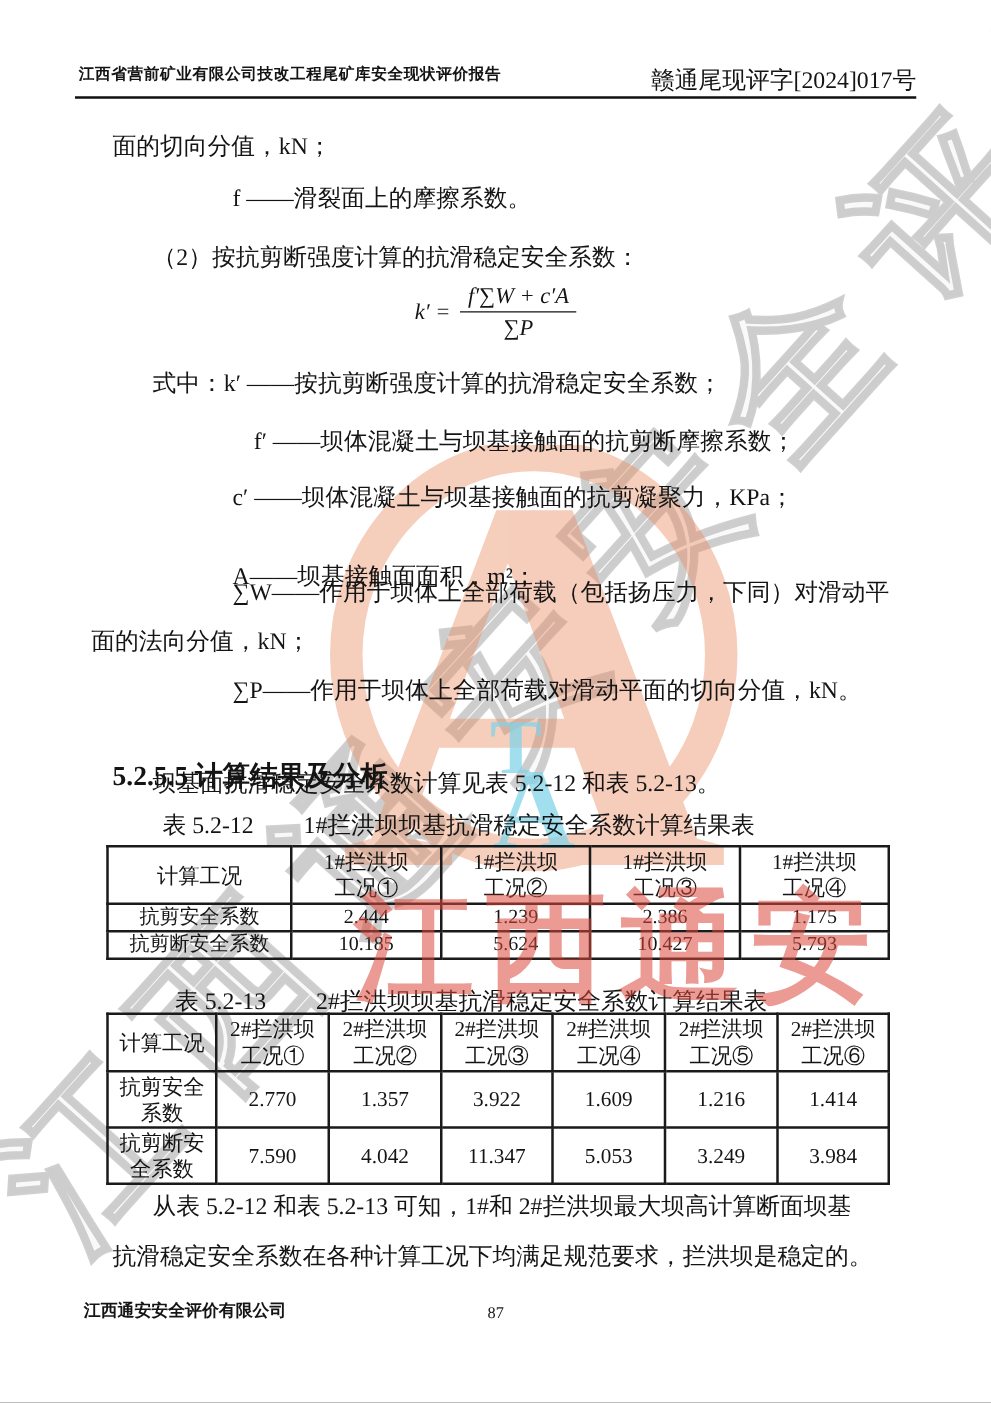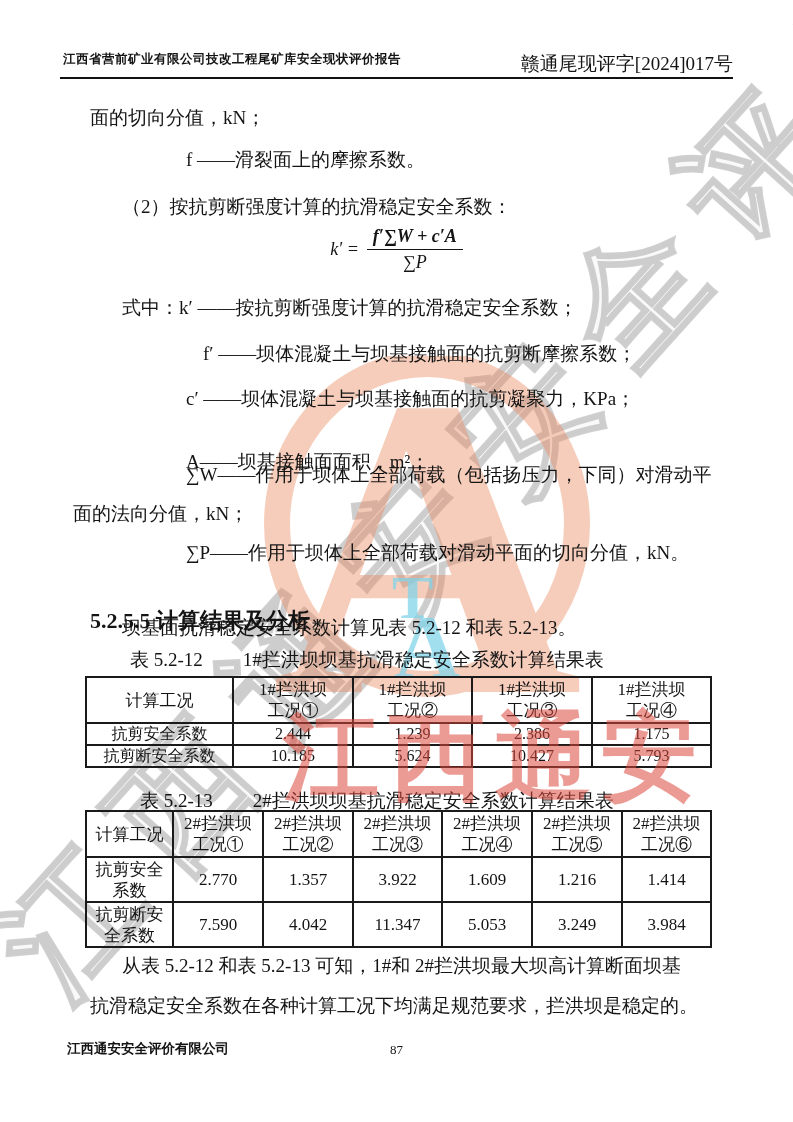--- a/index.html
+++ b/index.html
@@ -40,21 +40,21 @@
   .b-concl1     { left: 122px; top: 953px; }
   .b-concl2     { left: 90px;  top: 993px; }
 
   
   .formula-wrap {
     left: 0; right: 0; top: 226px;
     display: flex; justify-content: center; align-items: center;
     font-style: italic; font-size: 18px; gap: 8px;
   }
   .frac { display: inline-flex; flex-direction: column; align-items: center; }
-  .frac .num { padding: 0 6px 2px 6px; border-bottom: 1.6px solid #141414; font-weight: bold; }
+  .frac .num { padding: 0 6px 2px 6px; border-bottom: 1.6px solid #141414; }
   .frac .den { padding-top: 2px; }
 
   
   .tcaption { display: flex; gap: 40px; font-size: 19px; white-space: nowrap; }
   .tcap1 { left: 130px; top: 647px; }
   .tcap2 { left: 140px; top: 788px; }
 
   
   table.doc-table { border-collapse: collapse; table-layout: fixed; position: absolute; left: 85px; background: transparent; }
   table.doc-table td {

